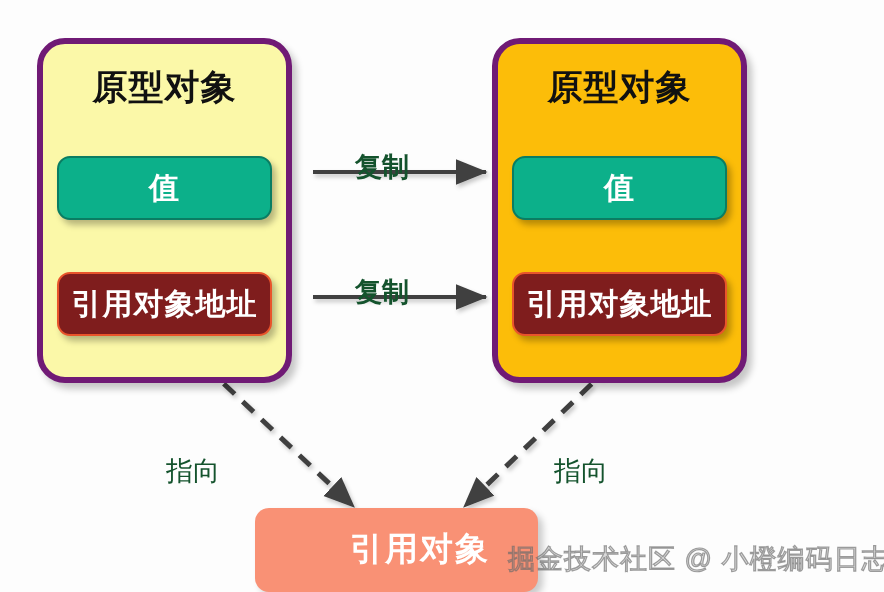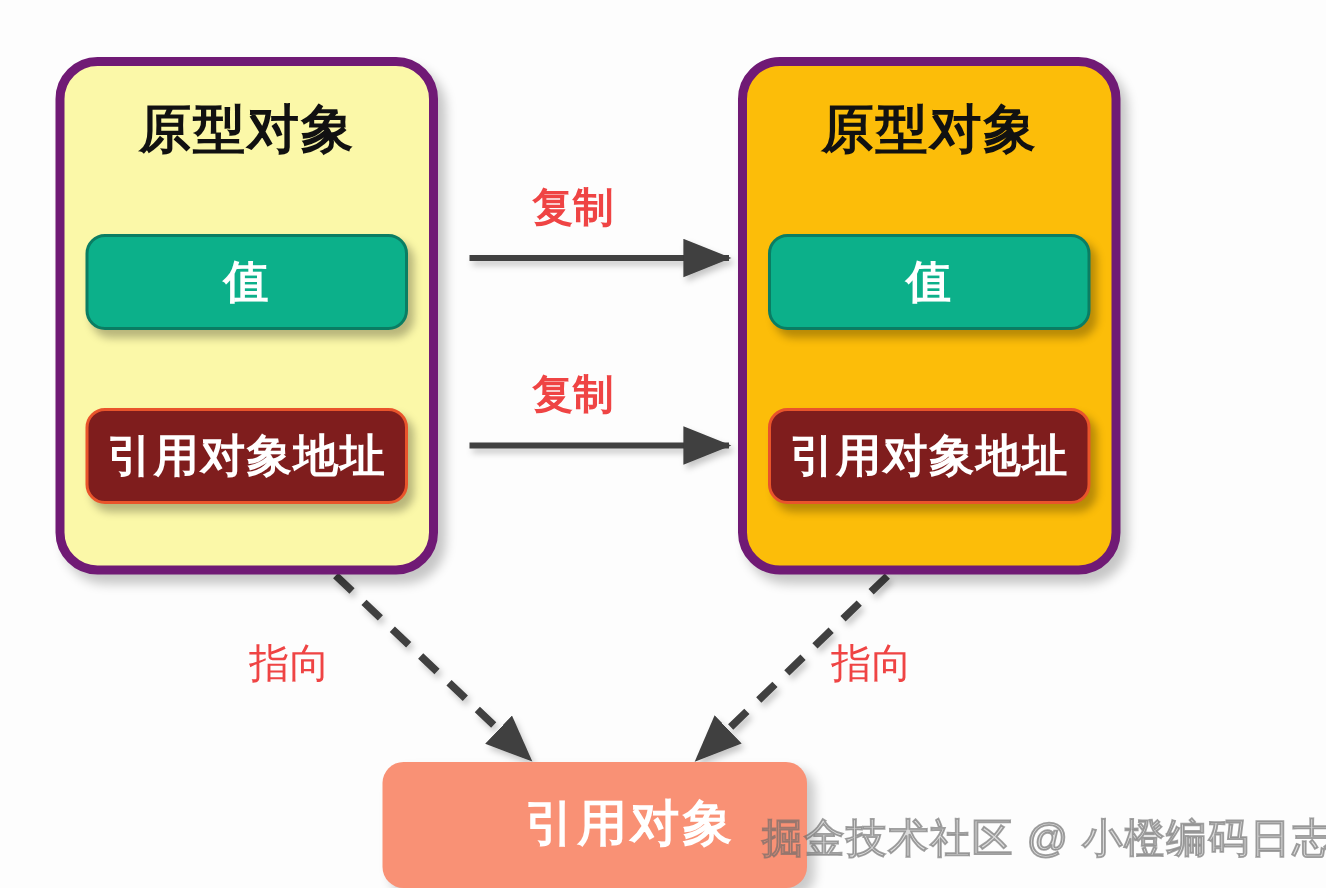--- a/index.html
+++ b/index.html
@@ -114,23 +114,24 @@
     letter-spacing: 2px;
     white-space: nowrap;
     margin-top: -2px;
   }
 
   
   .edge-label {
     position: absolute;
     font-size: 27px;
     font-weight: 700;
-    color: #ef4444;
+    color: #14532d;
     white-space: nowrap;
     z-index: 4;
+    margin-top: 29px;
   }
   #label-copy-1 { left: 355px; top: 120px; }
   #label-copy-2 { left: 355px; top: 245px; }
   #label-point-1 { left: 166px; top: 424px; font-weight: 400; }
   #label-point-2 { left: 554px; top: 424px; font-weight: 400; }
 
   
   #watermark {
     position: absolute;
     left: 508px;

